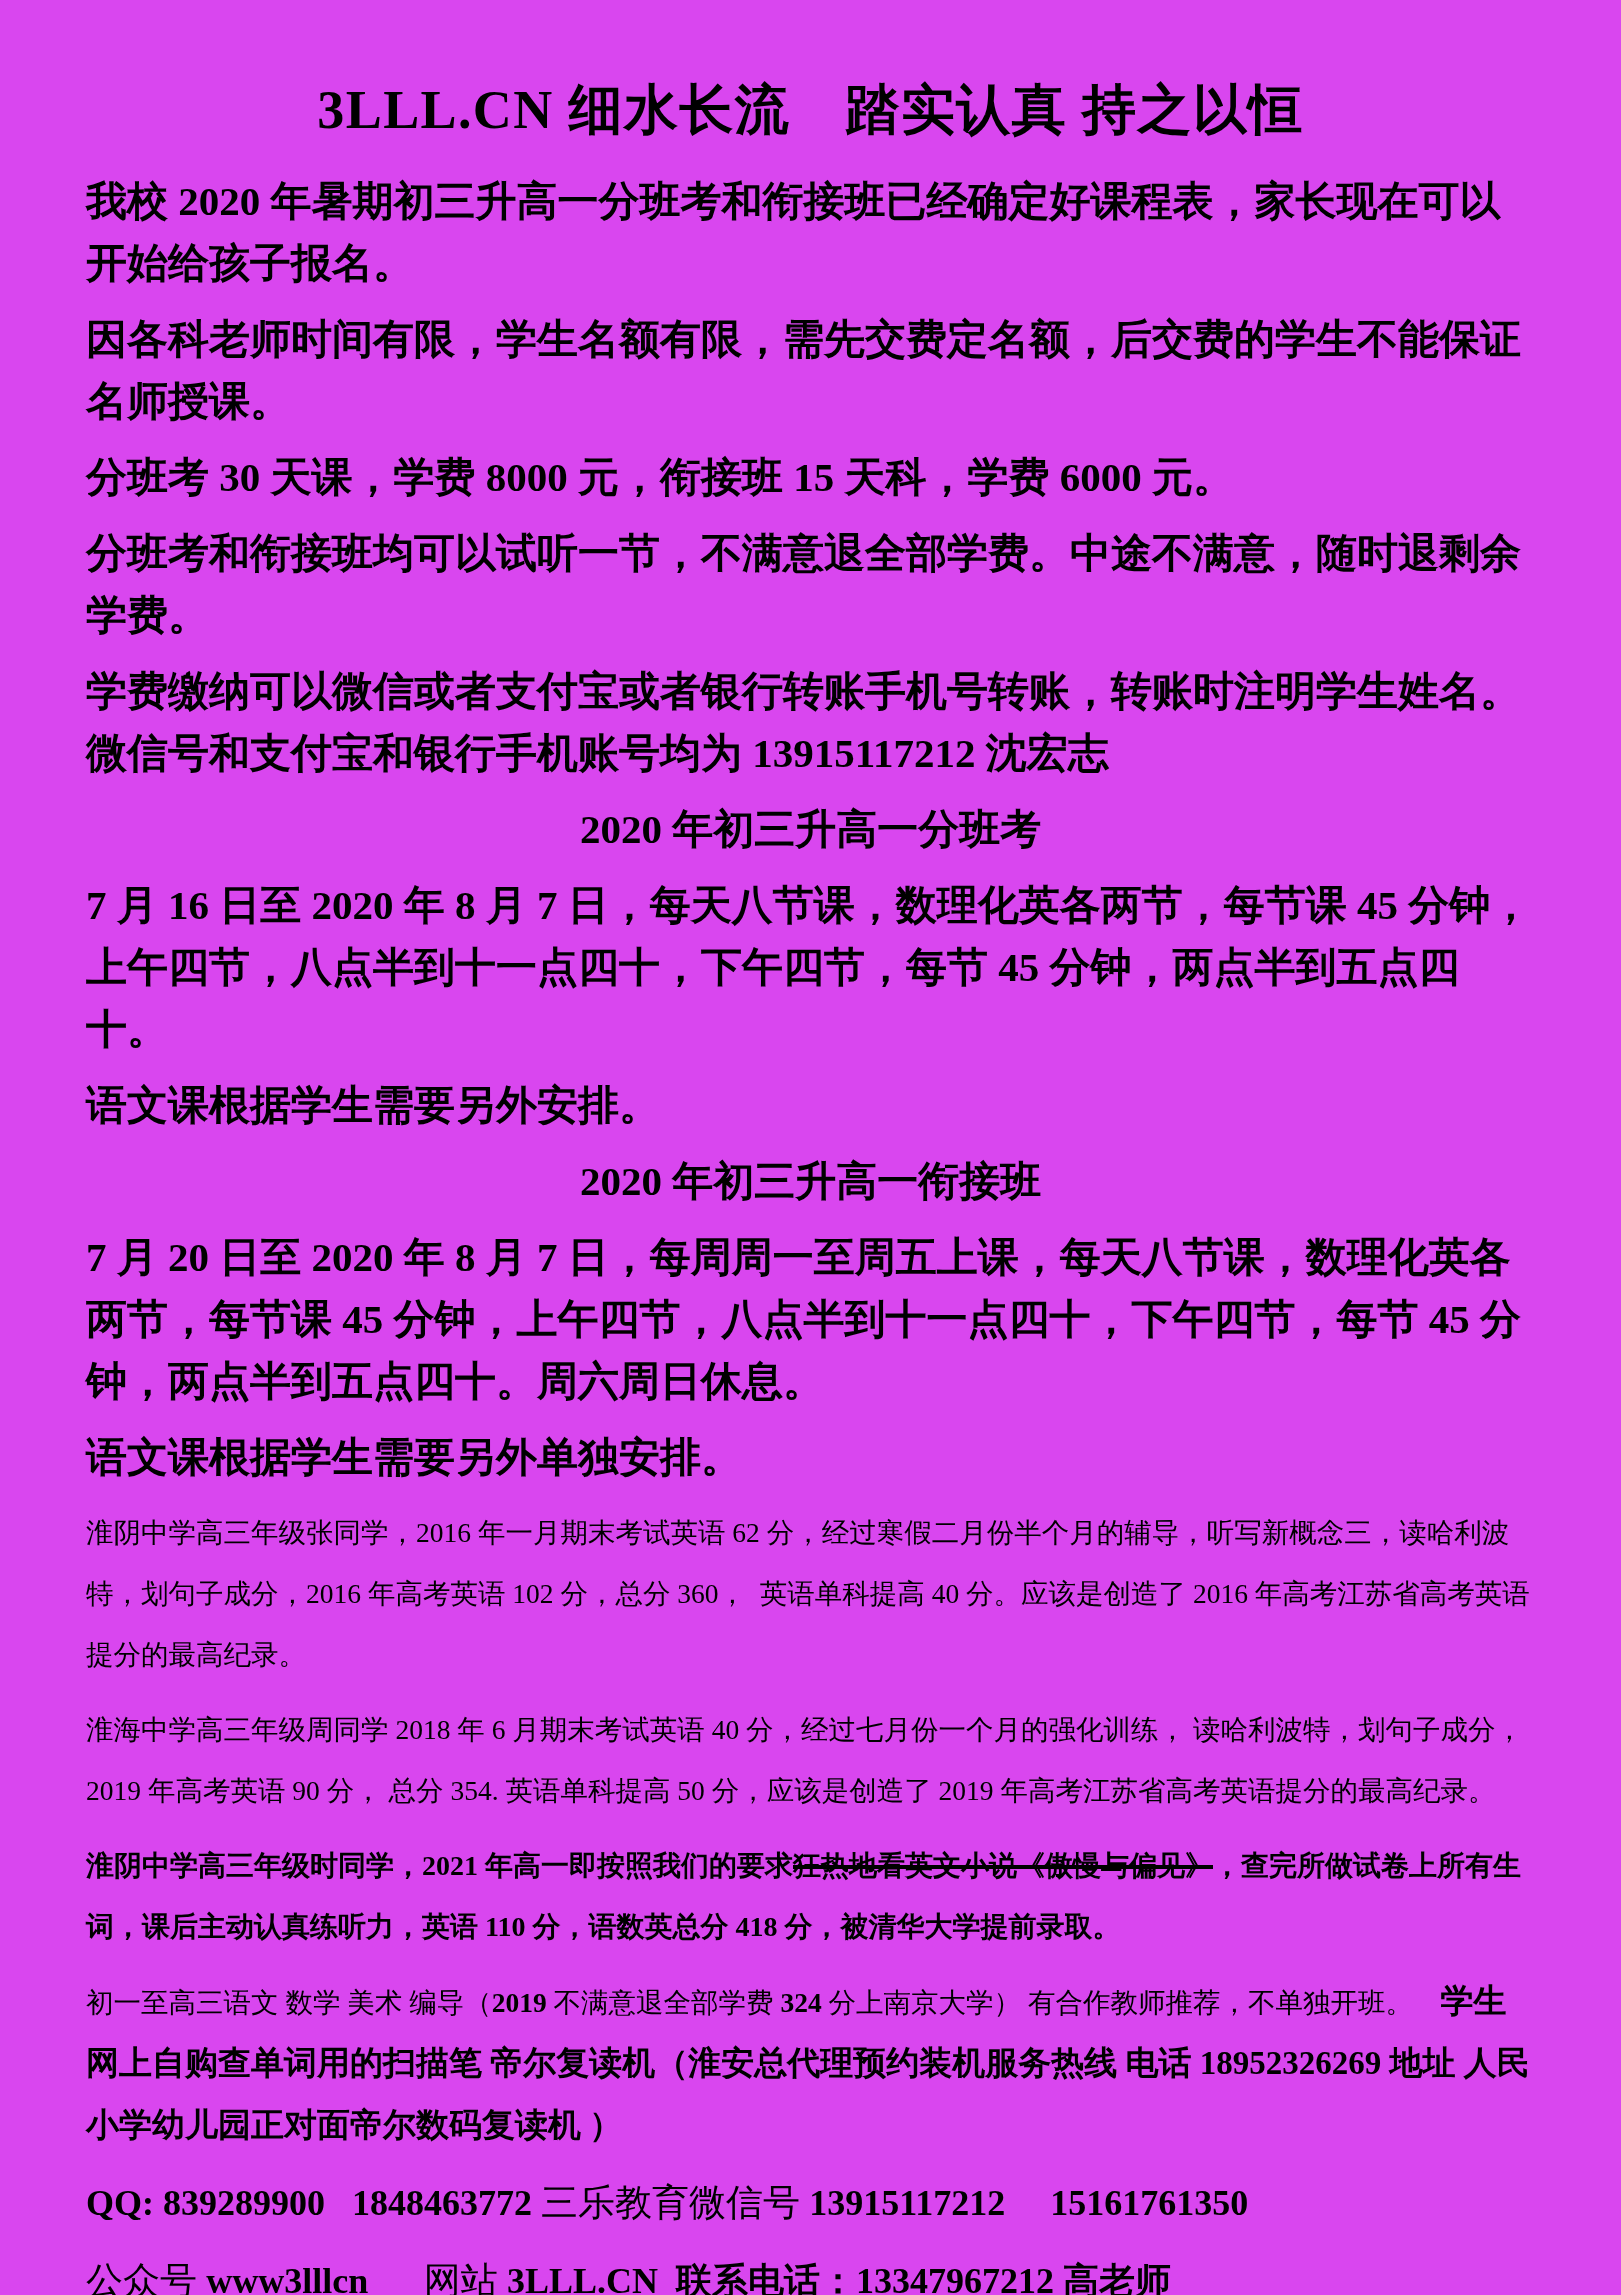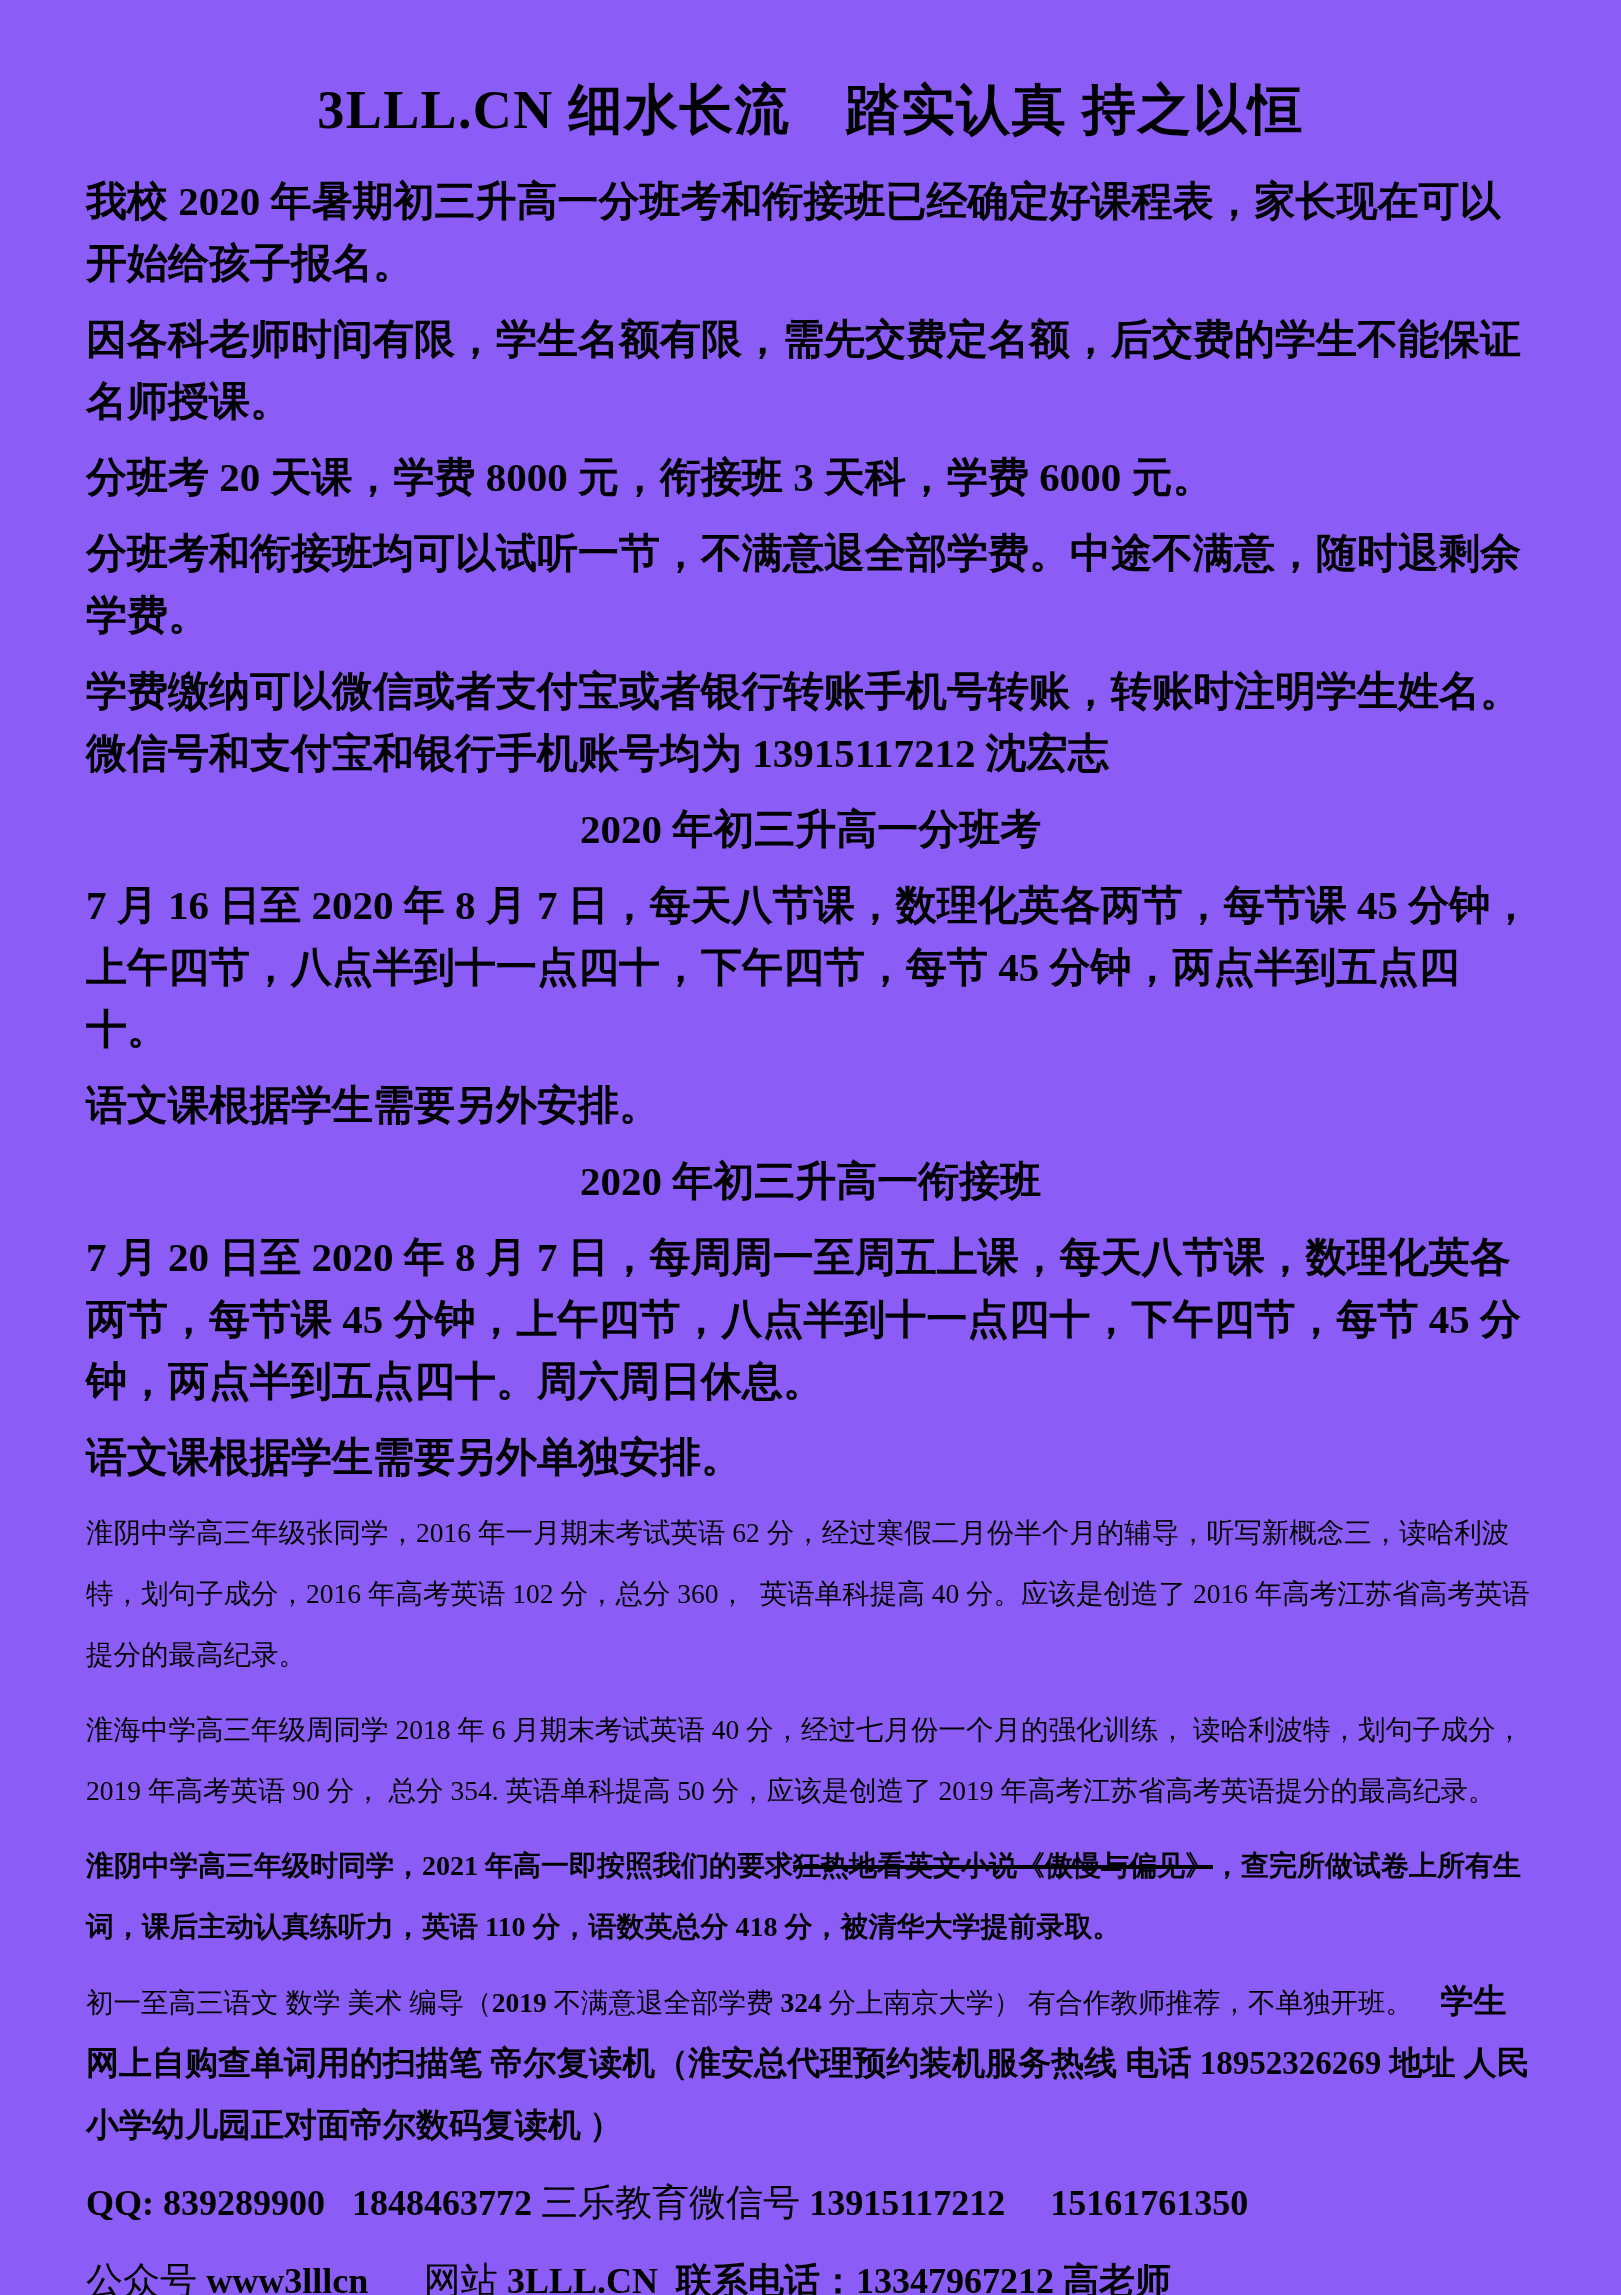--- a/index.html
+++ b/index.html
@@ -1,21 +1,21 @@
 <!DOCTYPE html>
 <html lang="zh" style="font-size:11.6px"><head>
 <meta charset="utf-8">
 <style>
   html,body{margin:0;padding:0;background:#e8e8e8;}
   .page{
     position:relative;
     width:1621px;
     height:2295px;
     margin:0 auto;
-    background:#8b5cf6;
+    background:#d946ef;
     box-sizing:border-box;
     padding:70px 72px 0 72px;
     overflow:hidden;
     color:#000;
     font-family:"Liberation Serif","DejaVu Serif",serif;
   }
   p{margin:14px;white-space:pre-wrap;}
   .doc-title{
     font-size:54px;
     font-weight:bold;
@@ -71,21 +71,21 @@
 </style>
 </head>
 <body>
 
 <div class="page">
 
   <h1 class="doc-title">3LLL.CN 细水长流　踏实认真 持之以恒</h1>
 
   <p class="body-p">我校 2020 年暑期初三升高一分班考和衔接班已经确定好课程表，家长现在可以开始给孩子报名。</p>
   <p class="body-p">因各科老师时间有限，学生名额有限，需先交费定名额，后交费的学生不能保证名师授课。</p>
-  <p class="body-p">分班考 20 天课，学费 8000 元，衔接班 3 天科，学费 6000 元。</p>
+  <p class="body-p">分班考 30 天课，学费 8000 元，衔接班 15 天科，学费 6000 元。</p>
   <p class="body-p">分班考和衔接班均可以试听一节，不满意退全部学费。中途不满意，随时退剩余学费。</p>
   <p class="body-p">学费缴纳可以微信或者支付宝或者银行转账手机号转账，转账时注明学生姓名。微信号和支付宝和银行手机账号均为 13915117212 沈宏志</p>
 
   <p class="section-h">2020 年初三升高一分班考</p>
   <p class="body-p">7 月 16 日至 2020 年 8 月 7 日，每天八节课，数理化英各两节，每节课 45 分钟，上午四节，八点半到十一点四十，下午四节，每节 45 分钟，两点半到五点四十。</p>
   <p class="body-p">语文课根据学生需要另外安排。</p>
 
   <p class="section-h">2020 年初三升高一衔接班</p>
   <p class="body-p">7 月 20 日至 2020 年 8 月 7 日，每周周一至周五上课，每天八节课，数理化英各两节，每节课 45 分钟，上午四节，八点半到十一点四十，下午四节，每节 45 分钟，两点半到五点四十。周六周日休息。</p>
   <p class="body-p">语文课根据学生需要另外单独安排。</p>

